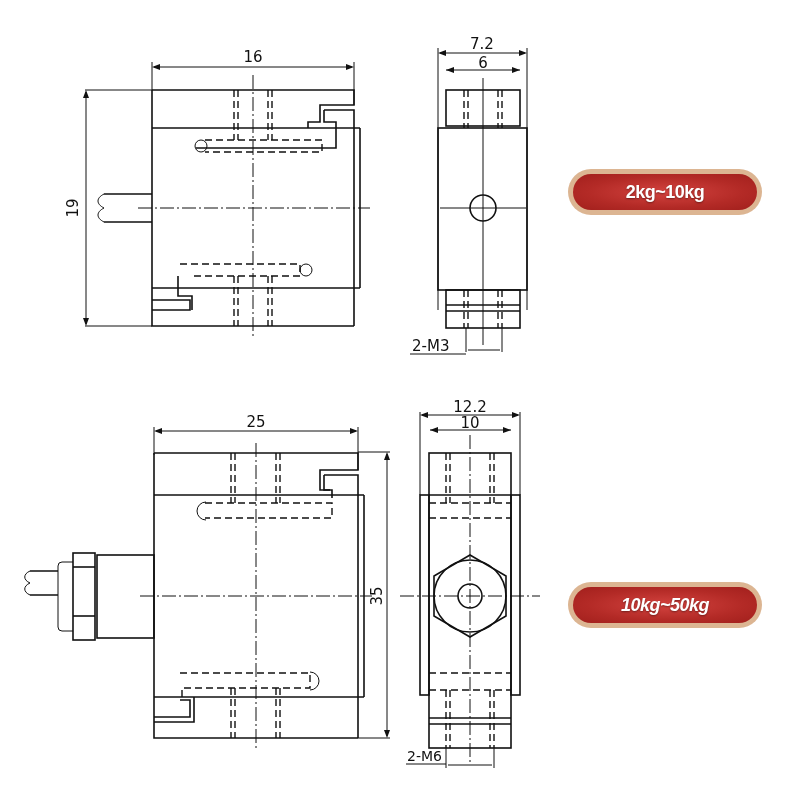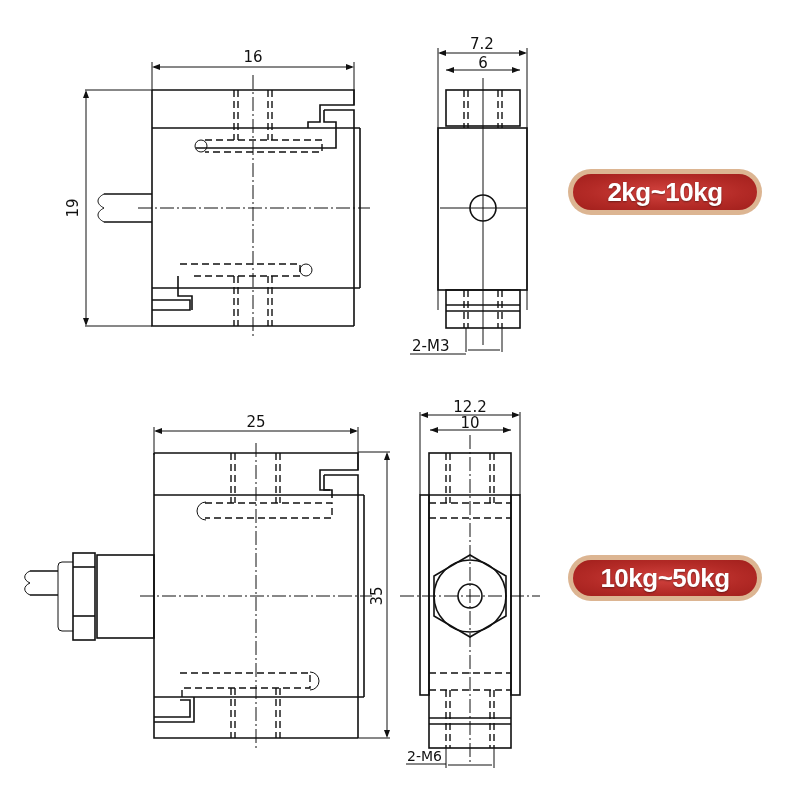--- a/index.html
+++ b/index.html
@@ -11,21 +11,21 @@
   .center { stroke:#111; stroke-width:1; fill:none; stroke-dasharray:14 3 2 3; }
   .dimtxt { font-family:"DejaVu Sans", sans-serif; font-size:15px; fill:#111; }
   .badge {
     position:absolute; height:46px; border-radius:24px;
     background:#dcb592; padding:5px; box-sizing:border-box;
   }
   .badge-inner {
     width:100%; height:100%; border-radius:20px;
     background:radial-gradient(ellipse at center, #d3433f 0%, #b32a26 60%, #a11f1c 100%);
     display:flex; align-items:center; justify-content:center;
-    color:#fff; font-family:"Liberation Sans", sans-serif; font-weight:bold; font-size:26px;
+    color:#fff; font-family:"Liberation Sans", sans-serif; font-weight:bold; font-size:18px;
     letter-spacing:-0.5px; text-shadow:0 1px 2px rgba(0,0,0,0.4);
   }
 </style>
 </head>
 <body>
 
 <svg class="drawing" viewBox="0 0 800 800">
 
   <g>
 
@@ -192,15 +192,15 @@
     <line class="thin" x1="494" y1="748" x2="494" y2="768"></line>
     <line class="thin" x1="448" y1="765" x2="492" y2="765"></line>
     <line class="thin" x1="406" y1="764" x2="446" y2="764"></line>
     <text class="dimtxt" x="407" y="761" style="font-size:14px">2-M6</text>
   </g>
 </svg>
 
 <div class="badge" style="left:568px; top:169px; width:194px;">
   <div class="badge-inner">2kg~10kg</div>
 </div>
-<div class="badge" style="left:568px; top:555px; width:194px;">
+<div class="badge" style="left:568px; top:582px; width:194px;font-style:italic;">
   <div class="badge-inner">10kg~50kg</div>
 </div>
 
 </body></html>

